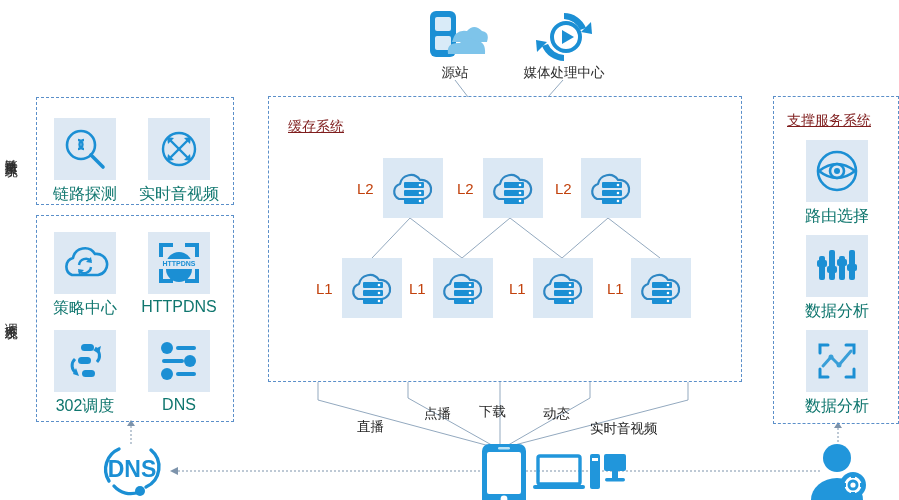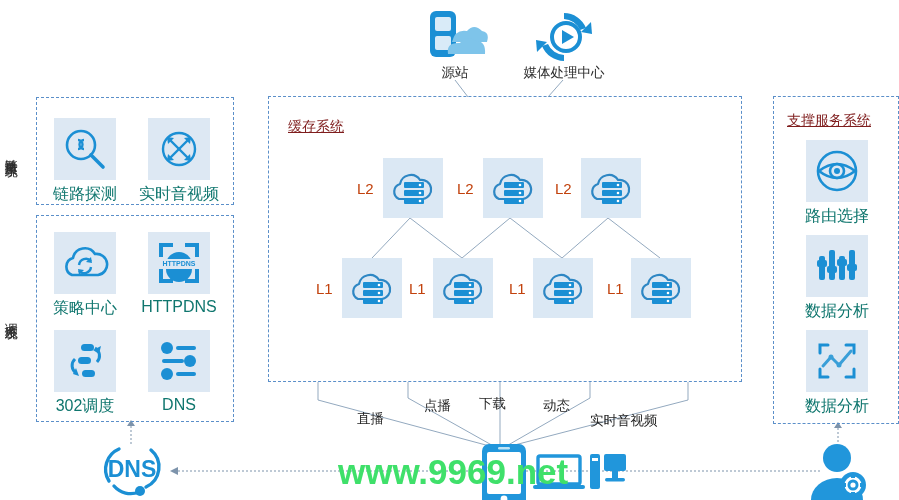--- a/index.html
+++ b/index.html
@@ -90,20 +90,21 @@
     color: #2b2b2b;
     white-space: nowrap;
     text-align: center;
   }
 
   .flowlabel {
     position: absolute;
     font-size: 13.5px;
     color: #1f1f1f;
     white-space: nowrap;
+    margin-top: 8px;
   }
 
   .devices { position: absolute; }
 
   .watermark {
     position: absolute;
     font-size: 35px;
     font-weight: 700;
     color: #3fe06a;
     letter-spacing: 0px;
@@ -482,15 +483,14 @@
         <circle cx="47" cy="43" r="5.5"></circle>
         <rect x="45" y="31" width="4" height="5"></rect>
           <rect x="45" y="50" width="4" height="5"></rect>
         <rect x="35" y="41" width="5" height="4"></rect>
           <rect x="54" y="41" width="5" height="4"></rect>
       </g>
       <circle cx="47" cy="43" r="2.6" fill="#ffffff"></circle>
     </svg>
   </div>
 
-  <div class="watermark" style="left:338px; top:452px;">www.9969.net</div>
 
 </div>
 
 </body></html>

